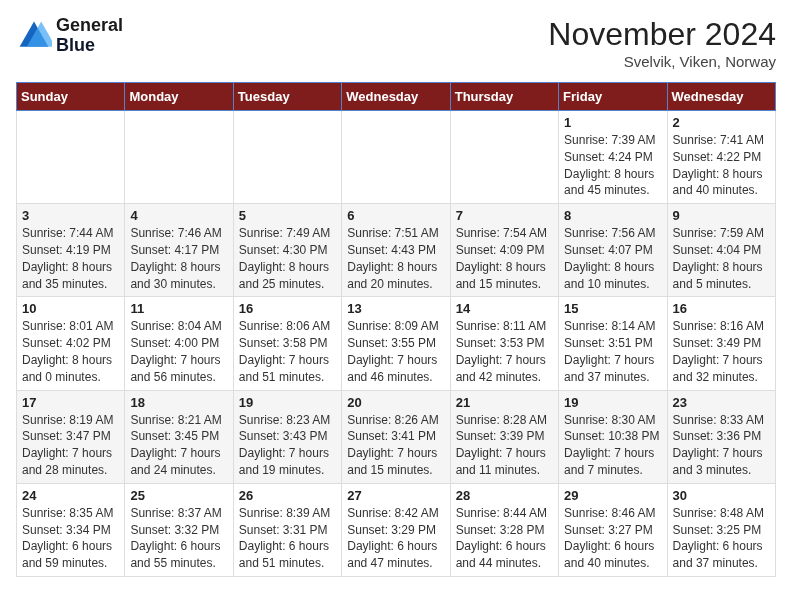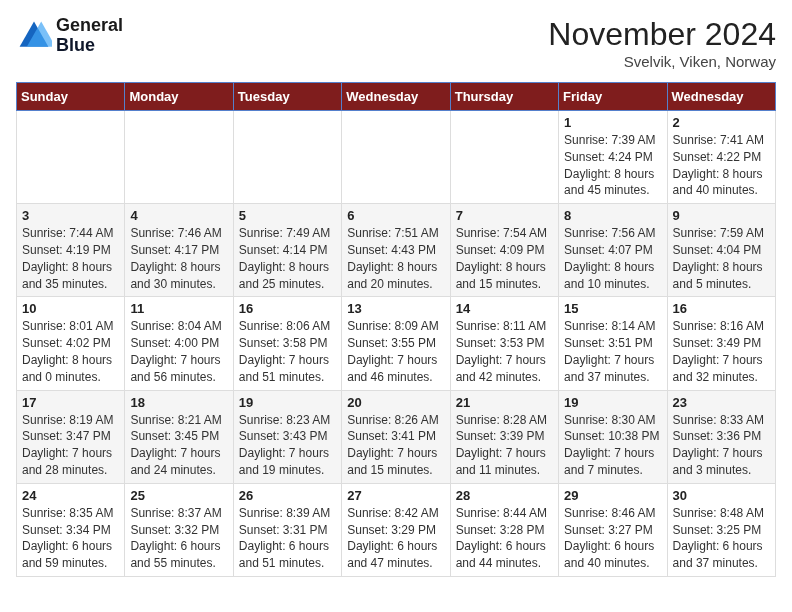--- a/index.html
+++ b/index.html
@@ -151,21 +151,21 @@
         </td>
         <td>
           <span class="day-num">4</span>
           <div class="day-info">Sunrise: 7:46 AM
 Sunset: 4:17 PM
 Daylight: 8 hours and 30 minutes.</div>
         </td>
         <td>
           <span class="day-num">5</span>
           <div class="day-info">Sunrise: 7:49 AM
-Sunset: 4:14 PM
+Sunset: 4:30 PM
 Daylight: 8 hours and 25 minutes.</div>
         </td>
         <td>
           <span class="day-num">6</span>
           <div class="day-info">Sunrise: 7:51 AM
 Sunset: 4:43 PM
 Daylight: 8 hours and 20 minutes.</div>
         </td>
         <td>
           <span class="day-num">7</span>

